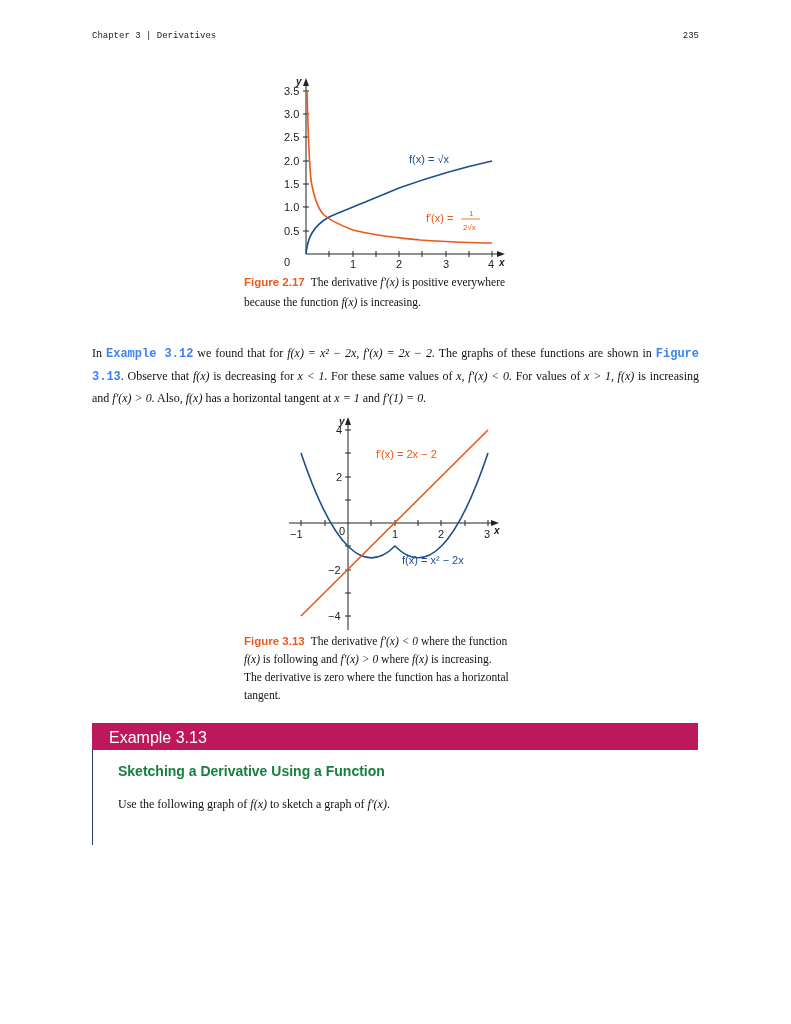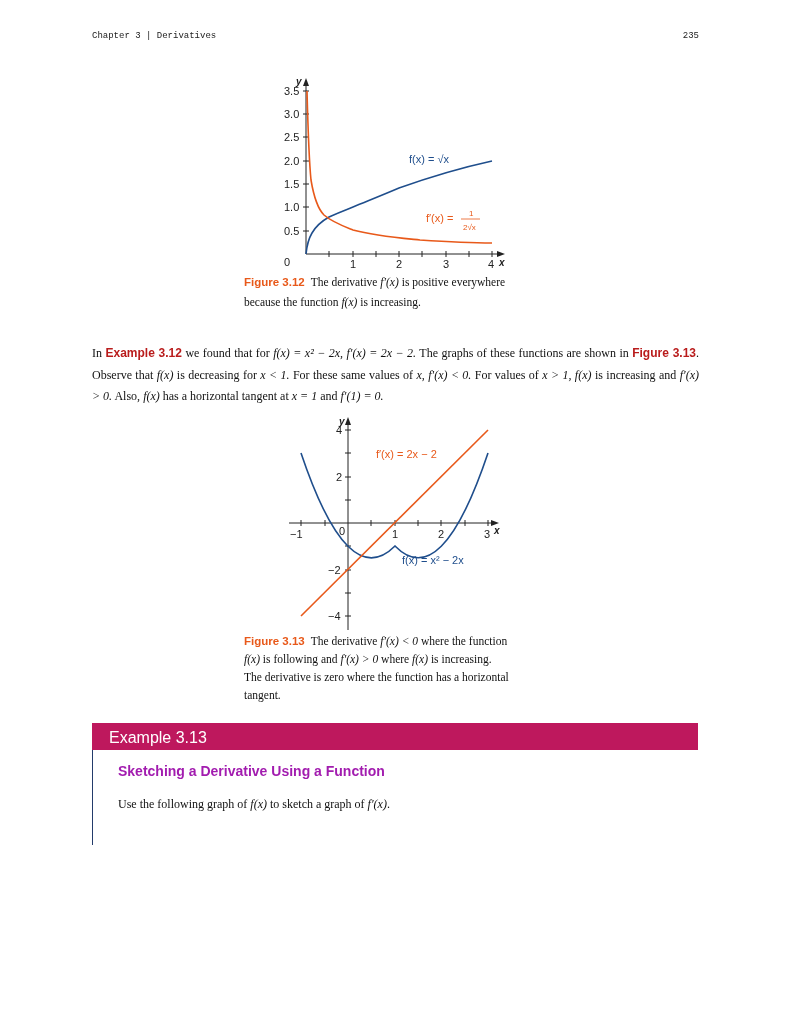--- a/index.html
+++ b/index.html
@@ -5,25 +5,25 @@
   html, body { margin:0; padding:0; background:#fff; }
   body { width:791px; height:1024px; position:relative; overflow:hidden; font-family:"Liberation Serif", serif; color:#111; }
   .hdr { position:absolute; top:31px; font-family:Liberation Mono, monospace; font-size:9px; color:#222; }
   .hdr-left { left:92px; }
   .hdr-right { right:92px; }
   svg.fig { position:absolute; left:0; top:0; }
   .caption { position:absolute; left:244px; font-size:11.5px; line-height:20px; color:#111; }
   .caption .flabel { font-family:"Liberation Sans", sans-serif; font-weight:bold; color:#e8591a; margin-right:6px; }
   .m { font-style:italic;margin-top:11px; }
   .para { position:absolute; left:92px; width:607px; top:343px; font-size:12px; line-height:21.5px; text-align:justify; }
-  .para .link { font-family:Liberation Sans, sans-serif; font-weight:bold; color:#b91c1c; }
+  .para .link { font-family:Liberation Mono, monospace; font-weight:bold; color:#3b82f6; }
   .ex-bar { position:absolute; left:92px; top:723px; width:606px; height:27px; background:#be185d; color:#fff; font-family:"Liberation Sans", sans-serif; font-size:16px; line-height:29px; }
   .ex-bar span { margin-left:17px; }
   .ex-rule { position:absolute; left:92px; top:750px; width:1px; height:95px; background:#233b6b; }
-  .ex-title { position:absolute; left:118px; top:763px; font-family:"Liberation Sans", sans-serif; font-weight:bold; font-size:14px; color:#a21caf; }
+  .ex-title { position:absolute; left:118px; top:763px; font-family:"Liberation Sans", sans-serif; font-weight:bold; font-size:14px; color:#15803d; }
   .ex-body { position:absolute; left:118px; top:797px; font-size:12px; }
   .tick { font-family:"Liberation Sans", sans-serif; font-size:11px; fill:#222; }
   .axlab { font-family:"Liberation Sans", sans-serif; font-size:10px; font-style:italic; font-weight:bold; fill:#222; }
   .flab-blue { font-family:"Liberation Sans", sans-serif; font-size:11px; fill:#1f4e8c; }
   .flab-orange { font-family:"Liberation Sans", sans-serif; font-size:11px; fill:#e8591a; }
 </style>
 </head>
 <body>
 
 <div class="hdr hdr-left">Chapter 3 | Derivatives</div>
@@ -70,21 +70,21 @@
   <path fill="none" stroke="#1f4e8c" stroke-width="1.6" d="M306,254 C307,244 309,238 312,233 C316,226 322,221 329,217 C340,212 348,209 353,207 C370,200 385,194 399,188 C430,177 460,168 492,161"></path>
   <path fill="none" stroke="#e8591a" stroke-width="1.6" d="M307,91 C308,130 309,160 311,180 C314,198 318,209 324,215 C332,222 343,226 353,230 C375,236 400,238 420,240 C450,242 470,243 492,243"></path>
   <text class="flab-blue" x="409" y="163">f(x) = √x</text>
   <text class="flab-orange" x="426" y="222">f′(x) =</text>
   <text class="flab-orange" x="469" y="216" style="font-size:8px">1</text>
   <line x1="461" y1="219" x2="480" y2="219" stroke="#e8591a" stroke-width="0.8"></line>
   <text class="flab-orange" x="463" y="230" style="font-size:8px">2√x</text>
 </svg>
 
 <div class="caption" style="top:272px; width:300px;">
-  <span class="flabel">Figure 3.12</span><span>The derivative </span><span class="m">f′(x)</span><span> is positive everywhere</span><br>
+  <span class="flabel">Figure 2.17</span><span>The derivative </span><span class="m">f′(x)</span><span> is positive everywhere</span><br>
   <span>because the function </span><span class="m">f(x)</span><span> is increasing.</span>
 </div>
 
 <div class="para">
   <span>In </span><span class="link">Example 3.12</span><span> we found that for </span><span class="m">f(x) = x² − 2x, f′(x) = 2x − 2.</span><span> The graphs of these functions are shown in </span><span class="link">Figure 3.13</span><span>. Observe that </span><span class="m">f(x)</span><span> is decreasing for </span><span class="m">x &lt; 1.</span><span> For these same values of </span><span class="m">x, f′(x) &lt; 0.</span><span> For values of </span><span class="m">x &gt; 1, f(x)</span><span> is increasing and </span><span class="m">f′(x) &gt; 0.</span><span> Also, </span><span class="m">f(x)</span><span> has a horizontal tangent at </span><span class="m">x = 1</span><span> and </span><span class="m">f′(1) = 0.</span>
 </div>
 
 <svg class="fig" width="791" height="1024">
   <g>
     <line x1="289" y1="523" x2="494" y2="523" stroke="#222" stroke-width="1"></line>

